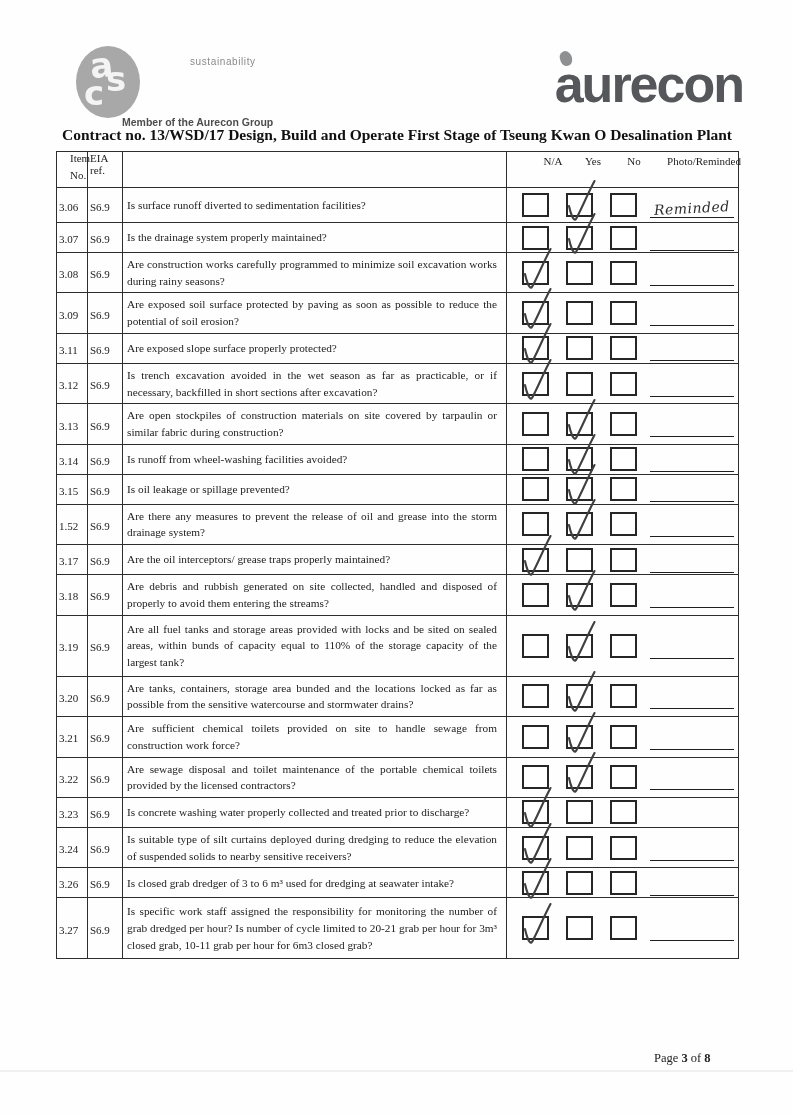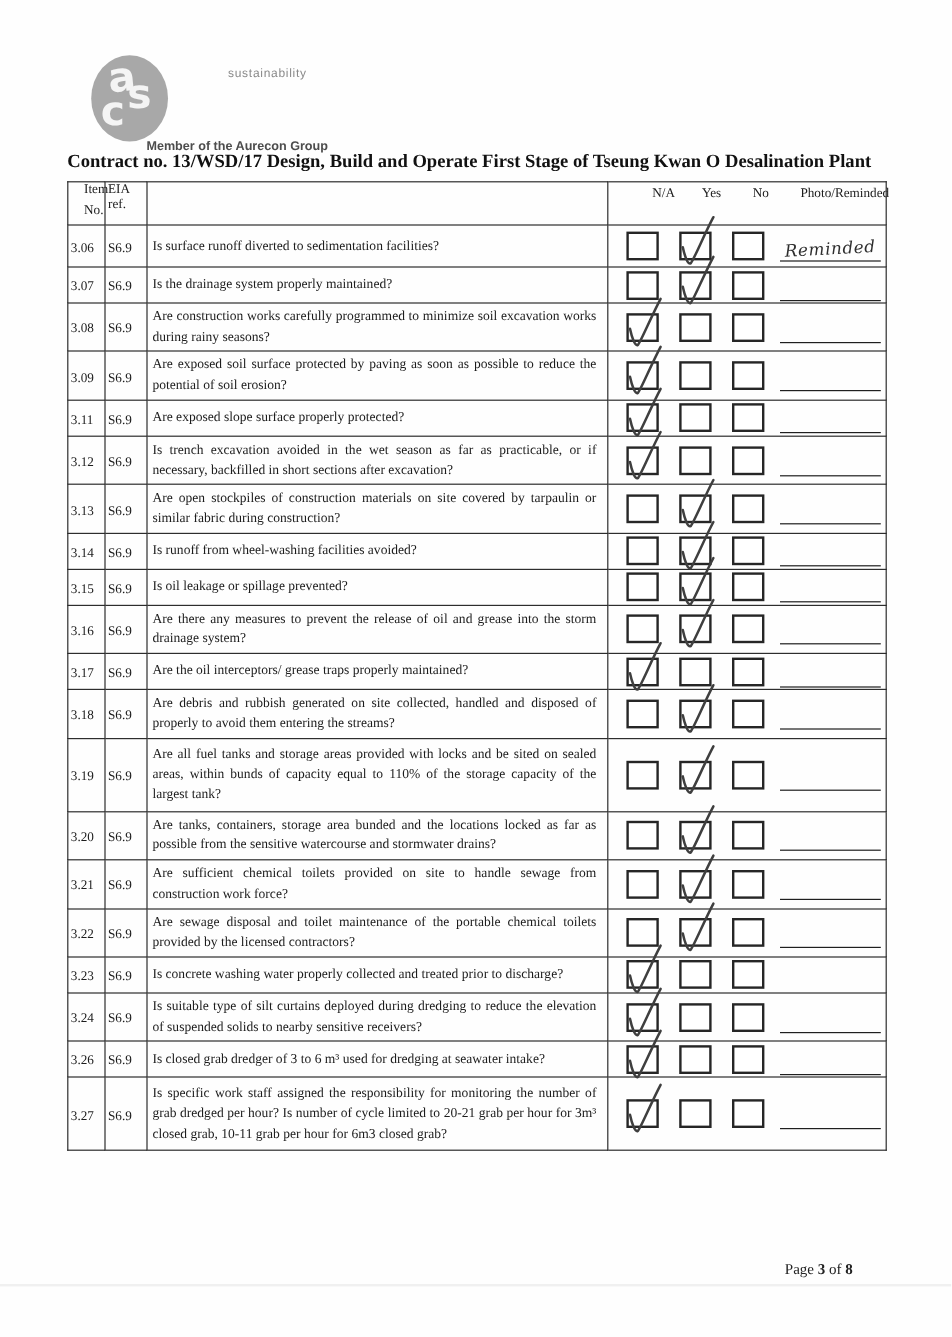--- a/index.html
+++ b/index.html
@@ -40,21 +40,21 @@
     font-family:"Liberation Sans", sans-serif; font-weight:bold; font-size:52px;
     letter-spacing:-2px; color:#56575a; line-height:1;
   }
   .aurecon .drop {
     position:absolute; top:-7px; left:5px; width:12px; height:15px;
     background:#8f9092; border-radius:52% 48% 55% 6px; transform:rotate(-28deg);
   }
 
   
   .doc-title {
-    position:absolute; top:126px; left:56px; width:682px; 
+    position:absolute; top:126px; left:56px; width:682px; text-align:center;
     font-weight:bold; font-size:15.5px; white-space:nowrap; color:#111;
   }
 
   
   table.checklist {
     position:absolute; top:151px; left:56px; width:682px;
     border-collapse:collapse; table-layout:fixed;
   }
   table.checklist td { border:1.6px solid #2d2d2d; vertical-align:middle; }
   td.c-item { font-size:11px; vertical-align:top; padding:3px 0 0 2px; }
@@ -113,20 +113,24 @@
       <span class="m-a">a</span>
       <span class="m-s">s</span>
       <span class="m-c">c</span>
     </div>
     <div class="acuity-text">
       <div class="acuity-tag">sustainability</div>
     </div>
     <div class="acuity-member">Member of the Aurecon Group</div>
   </div>
 
+  <div class="aurecon">
+    <span class="drop"></span>
+    <span>aurecon</span>
+  </div>
 
   <div class="doc-title">Contract no.  13/WSD/17 Design, Build and Operate First Stage of Tseung Kwan O Desalination Plant</div>
 
   <table class="checklist">
     <colgroup>
       <col style="width:31px">
         <col style="width:35px">
         <col style="width:384px">
         <col style="width:232px">
     </colgroup>
@@ -314,21 +318,21 @@
                 </svg>
               </span>
           <span class="cbox cb-no"></span>
           <span class="remark-line"></span>
 
         </div>
       </td>
     </tr>
 
     <tr class="lines-2">
-      <td class="c-item">3.16</td>
+      <td class="c-item">1.52</td>
       <td class="c-ref">S6.9</td>
       <td class="c-q">Are there any measures to prevent the release of oil and grease into the storm drainage system?</td>
       <td class="c-checks">
         <div class="checks-wrap">
           <span class="cbox cb-na"></span>
           <span class="cbox cb-yes">
                 <svg width="38" height="48" viewBox="0 0 38 48">
                   <path d="M7 29 C8.5 36 11 43.5 13.5 42.5 C15.5 41 25 18 32.5 4" fill="none" stroke="#3f3f3f" stroke-width="2.1" stroke-linecap="round"></path>
                 </svg>
               </span>

